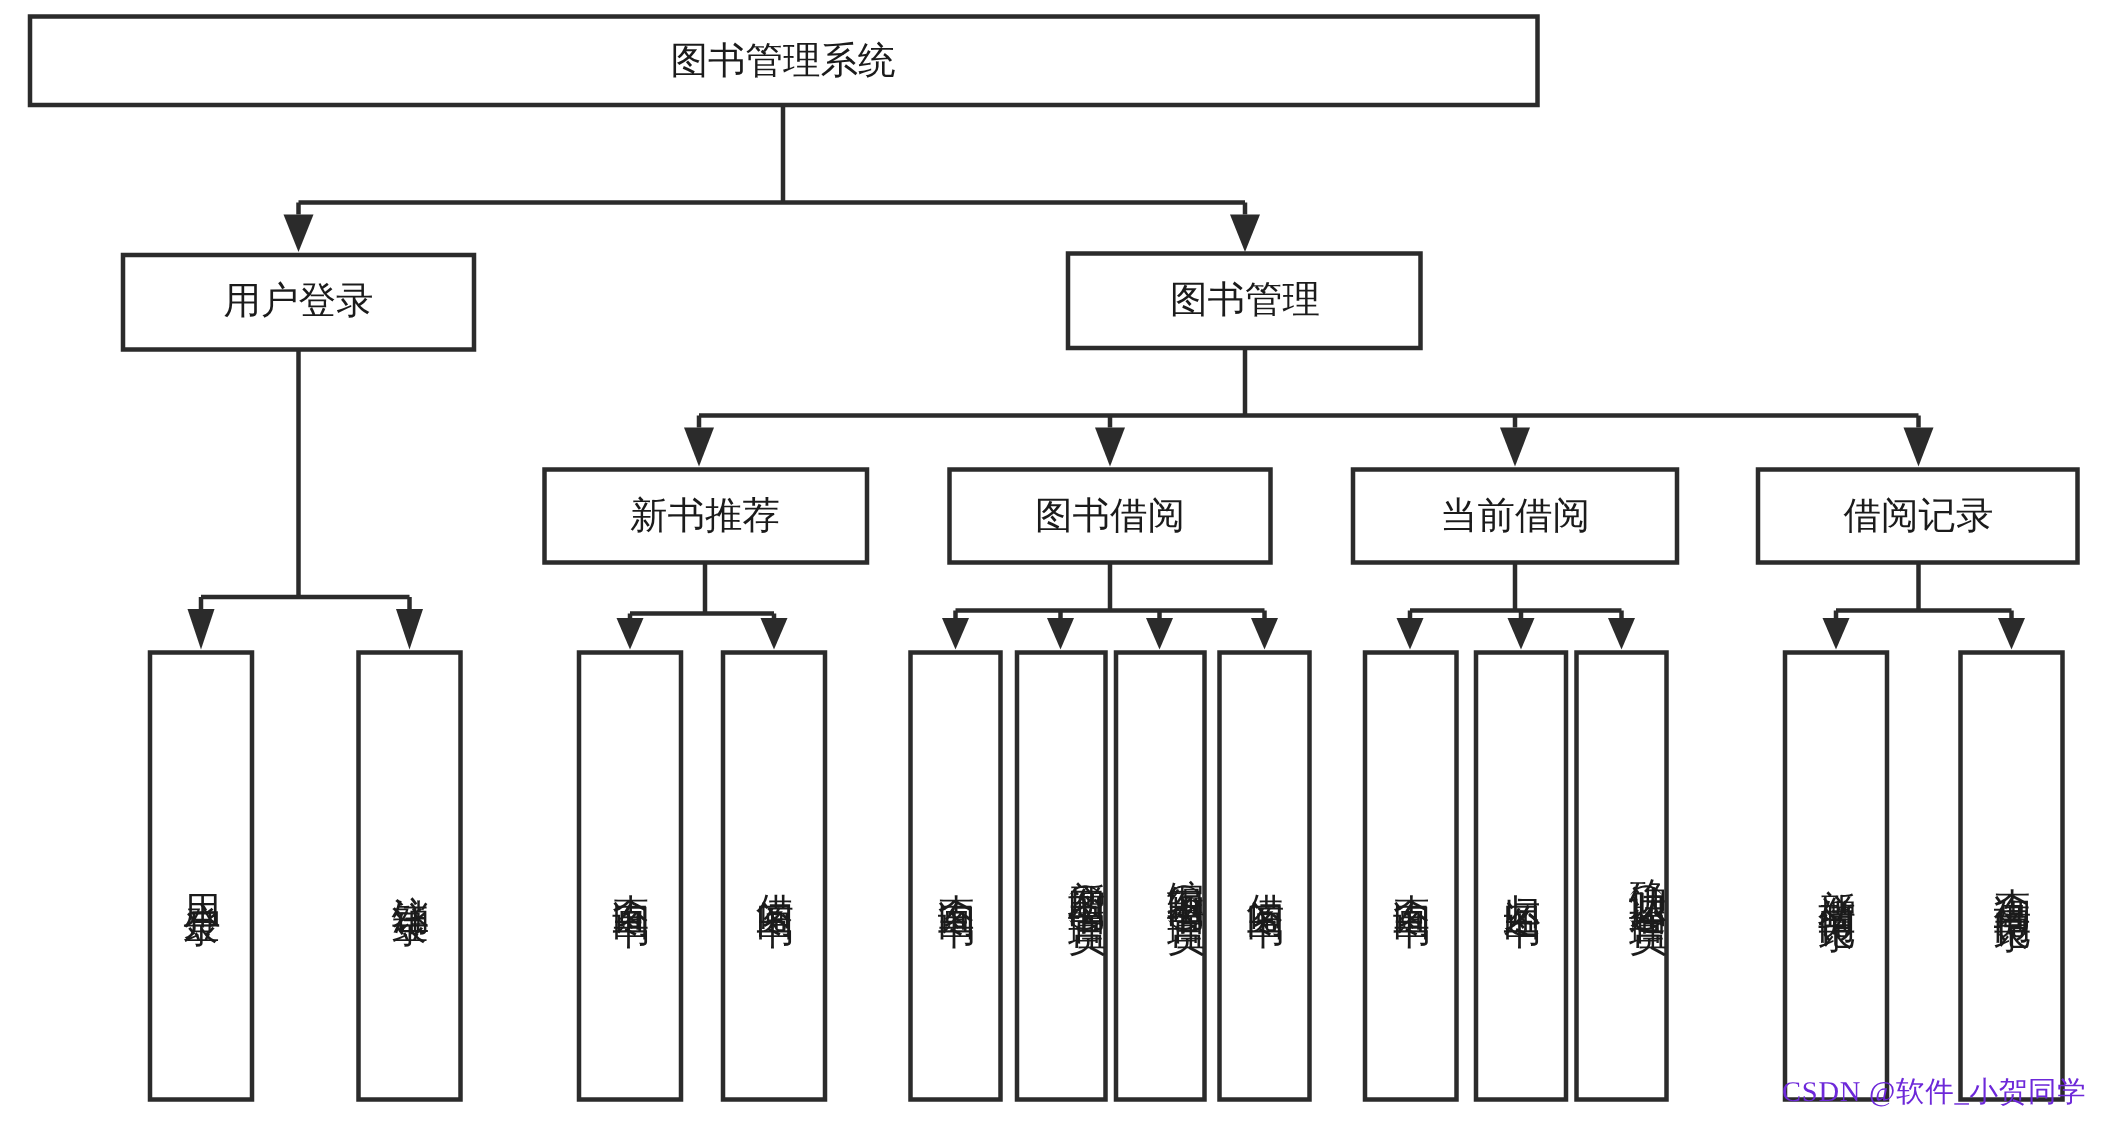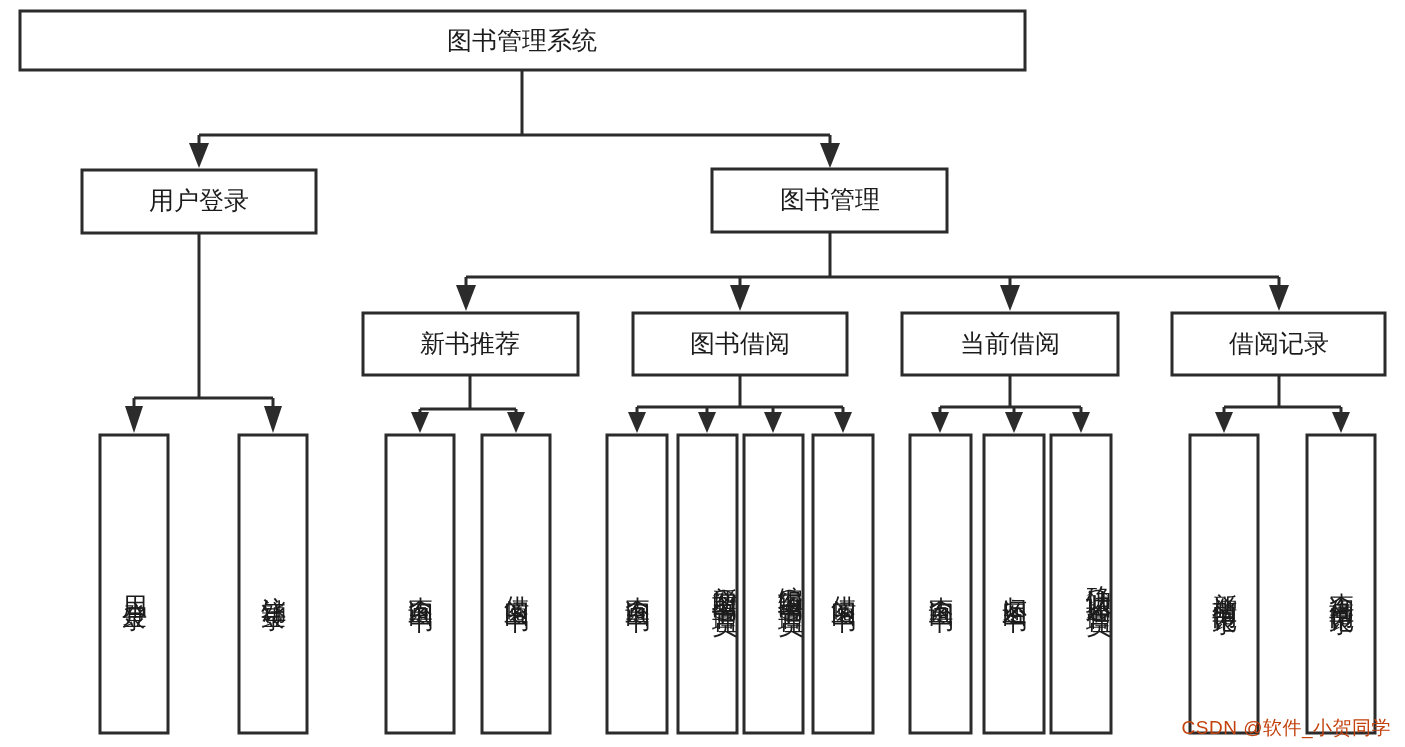--- a/index.html
+++ b/index.html
@@ -61,23 +61,23 @@
     align-items: center;
     justify-content: center;
     white-space: nowrap;
     pointer-events: none;
     user-select: none;
   }
   #watermark {
     position: absolute;
     right: 14px;
     bottom: 6px;
-    font-family: Liberation Sans, sans-serif;
+    font-family: Liberation Serif, serif;
     font-size: 19px;
-    color: #c2410c;
+    color: #6d28d9;
     letter-spacing: 0.5px;
     white-space: nowrap;
   }
 </style>
 </head>
 <body>
 
 <div id="diagram-root">
 
   <svg class="diagram-canvas" viewBox="0 0 1405 747" xmlns="http://www.w3.org/2000/svg">

